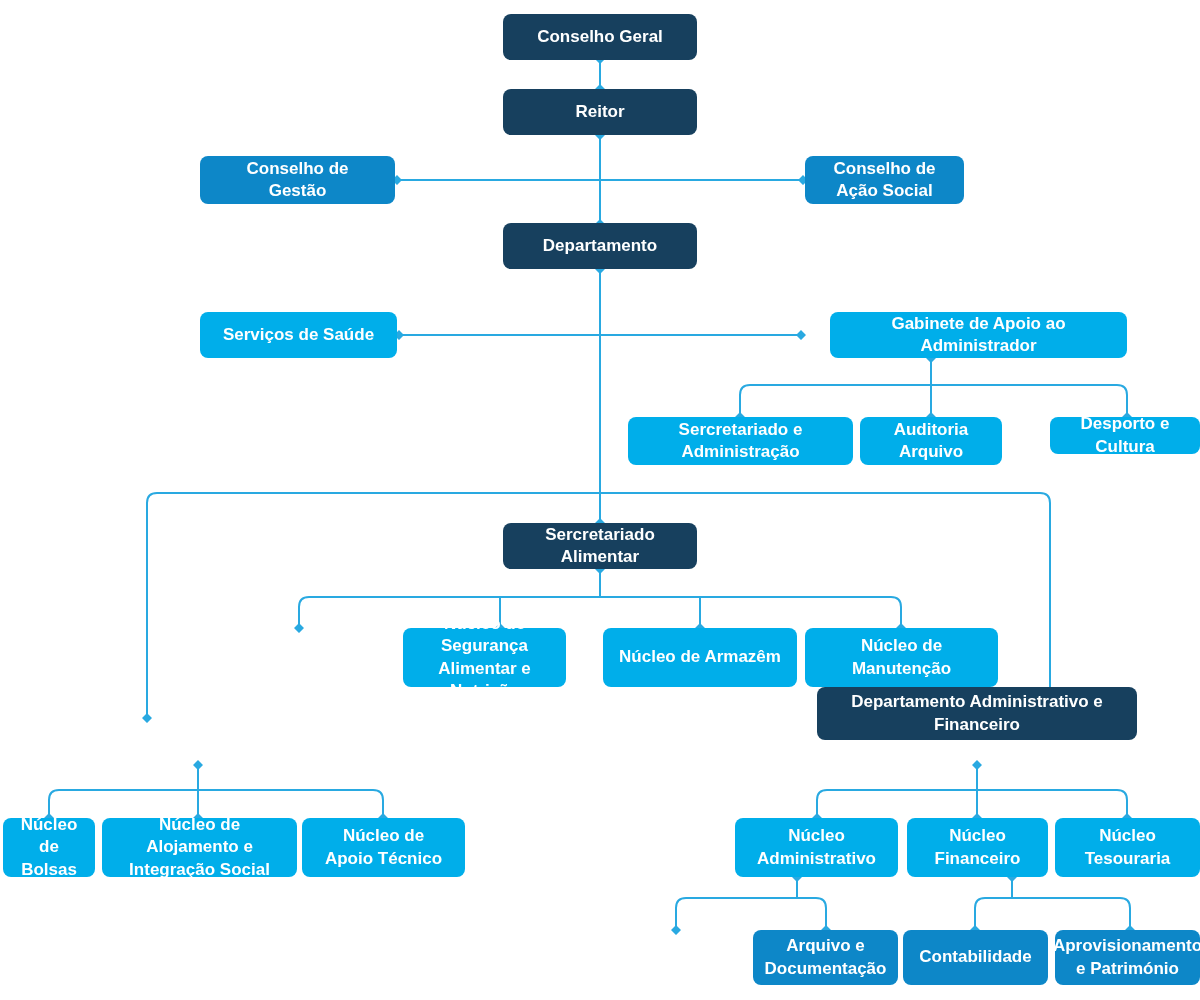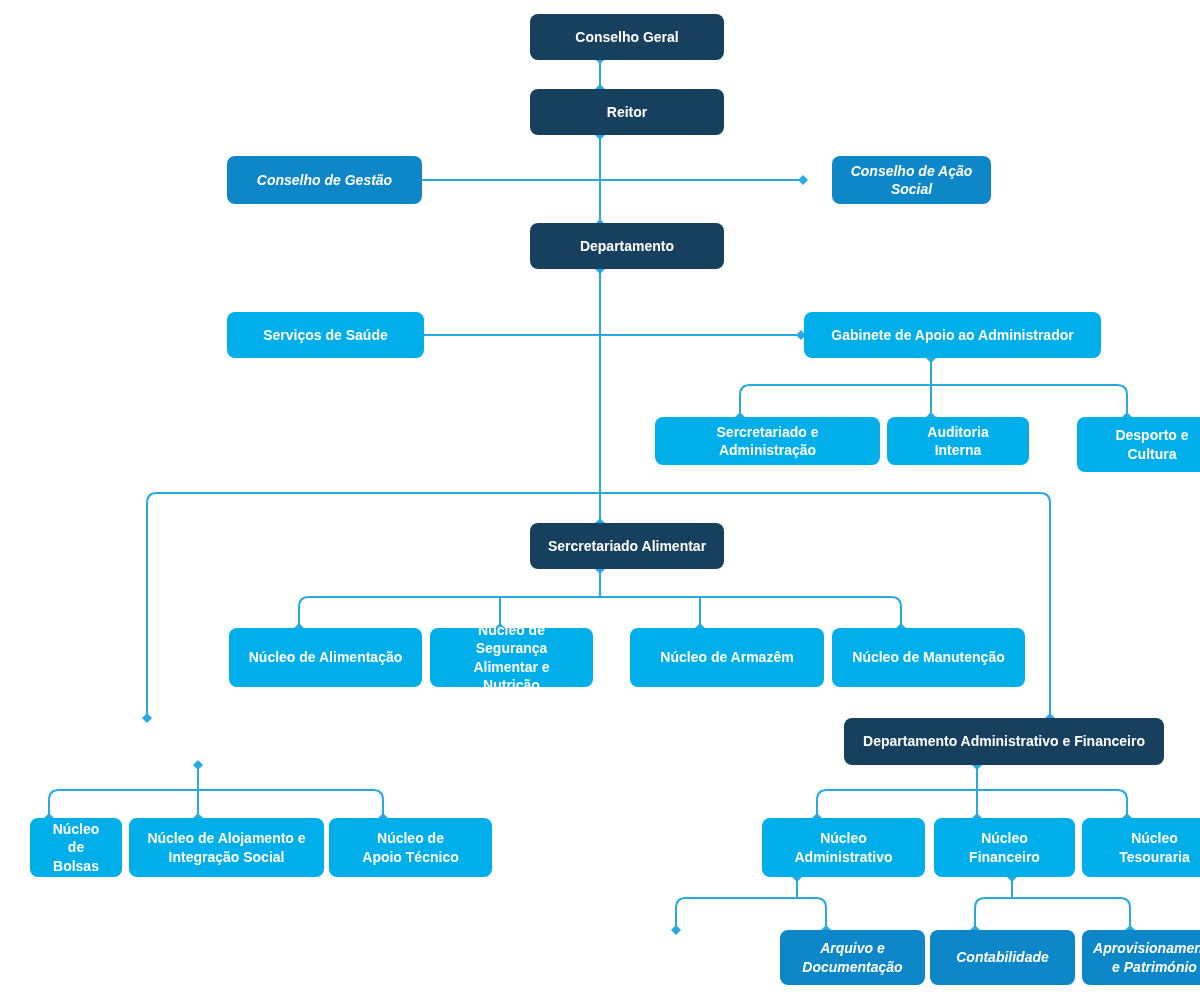--- a/index.html
+++ b/index.html
@@ -20,29 +20,28 @@
     overflow:hidden;
   }
   #connector-svg{position:absolute;left:0;top:0;width:1200px;height:1000px;}
   #connector-svg .lines{fill:none;stroke:var(--connector);stroke-width:2;}
   #connector-svg .diamonds{fill:var(--connector);stroke:none;}
   .node{
     position:absolute;
     display:flex;align-items:center;justify-content:center;
     text-align:center;
     color:var(--text-on-box);
-    font-size:14px;font-weight:bold;
+    font-size:17px;font-weight:bold;
     line-height:1.32;
     border-radius:8px;
     padding:4px 16px;
     white-space:pre-line;
-    margin-left:27px;
   }
   .dark{background:var(--dark-navy);}
-  .mid{background:var(--medium-blue);font-style:italic;}
+  .mid{background:var(--medium-blue);}
   .cyan{background:var(--cyan);}
 </style>
 </head>
 <body>
 
 <div id="canvas">
 
   <svg id="connector-svg" viewBox="0 0 1200 1000" xmlns="http://www.w3.org/2000/svg">
     <path class="lines" d="
       M600 59 V597
@@ -76,31 +75,30 @@
       M797 872l5 5-5 5-5-5z M676 925l5 5-5 5-5-5z M826 925l5 5-5 5-5-5z
       M1012 872l5 5-5 5-5-5z M975 925l5 5-5 5-5-5z M1130 925l5 5-5 5-5-5z"></path>
   </svg>
 
   <div class="node dark" style="left:503px;top:14px;width:194px;height:46px">Conselho Geral</div>
   <div class="node dark" style="left:503px;top:89px;width:194px;height:46px">Reitor</div>
   <div class="node mid" style="left:200px;top:156px;width:195px;height:48px">Conselho de Gestão</div>
   <div class="node mid" style="left:805px;top:156px;width:159px;height:48px">Conselho de Ação Social</div>
   <div class="node dark" style="left:503px;top:223px;width:194px;height:46px">Departamento</div>
   <div class="node cyan" style="left:200px;top:312px;width:197px;height:46px">Serviços de Saúde</div>
-  <div class="node cyan" style="left:777px;top:312px;width:297px;height:46px">Gabinete de Apoio ao Administrador</div>
+  <div class="node cyan" style="left:830px;top:312px;width:297px;height:46px">Gabinete de Apoio ao Administrador</div>
   <div class="node cyan" style="left:628px;top:417px;width:225px;height:48px">Sercretariado e Administração</div>
-  <div class="node cyan" style="left:860px;top:417px;width:142px;height:48px">Auditoria Interna</div>
-  <div class="node cyan" style="left:1050px;top:417px;width:150px;height:55px">Desporto e Cultura</div>
+  <div class="node cyan" style="left:860px;top:417px;width:142px;height:48px">Auditoria Arquivo</div>
+  <div class="node cyan" style="left:1050px;top:417px;width:150px;height:37px">Desporto e Cultura</div>
   <div class="node dark" style="left:503px;top:523px;width:194px;height:46px">Sercretariado Alimentar</div>
-  <div class="node cyan" style="left:202px;top:628px;width:193px;height:59px">Núcleo de Alimentação</div>
   <div class="node cyan" style="left:403px;top:628px;width:163px;height:59px">Núcleo de Segurança
 Alimentar e Nutrição</div>
   <div class="node cyan" style="left:603px;top:628px;width:194px;height:59px">Núcleo de Armazêm</div>
   <div class="node cyan" style="left:805px;top:628px;width:193px;height:59px">Núcleo de Manutenção</div>
-  <div class="node dark" style="left:817px;top:718px;width:320px;height:47px">Departamento Administrativo e Financeiro</div>
+  <div class="node dark" style="left:817px;top:687px;width:320px;height:53px">Departamento Administrativo e Financeiro</div>
   <div class="node cyan" style="left:3px;top:818px;width:92px;height:59px">Núcleo
 de Bolsas</div>
   <div class="node cyan" style="left:102px;top:818px;width:195px;height:59px">Núcleo de Alojamento e
 Integração Social</div>
   <div class="node cyan" style="left:302px;top:818px;width:163px;height:59px">Núcleo de
 Apoio Técnico</div>
   <div class="node cyan" style="left:735px;top:818px;width:163px;height:59px">Núcleo
 Administrativo</div>
   <div class="node cyan" style="left:907px;top:818px;width:141px;height:59px">Núcleo
 Financeiro</div>

